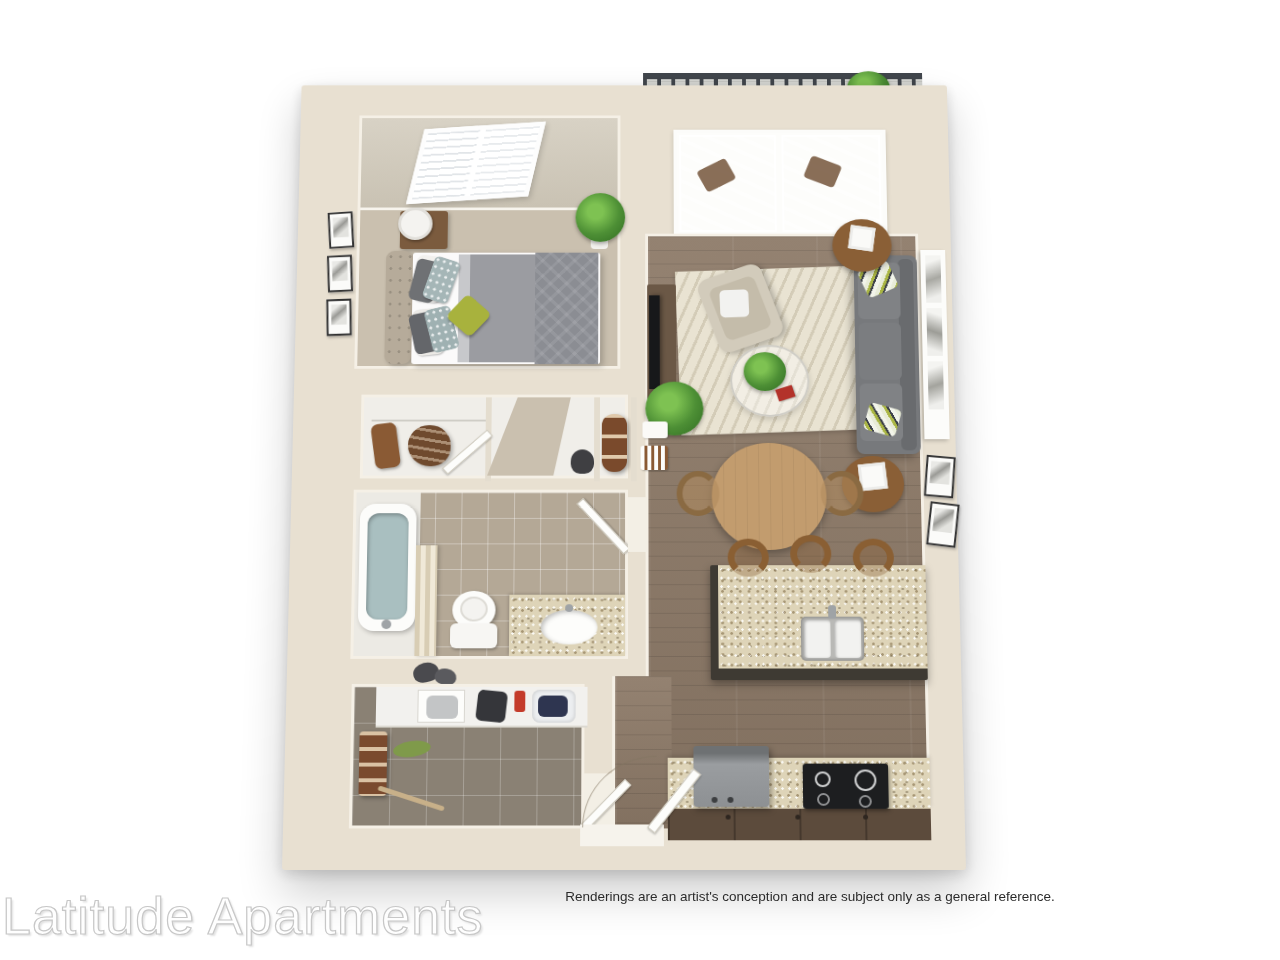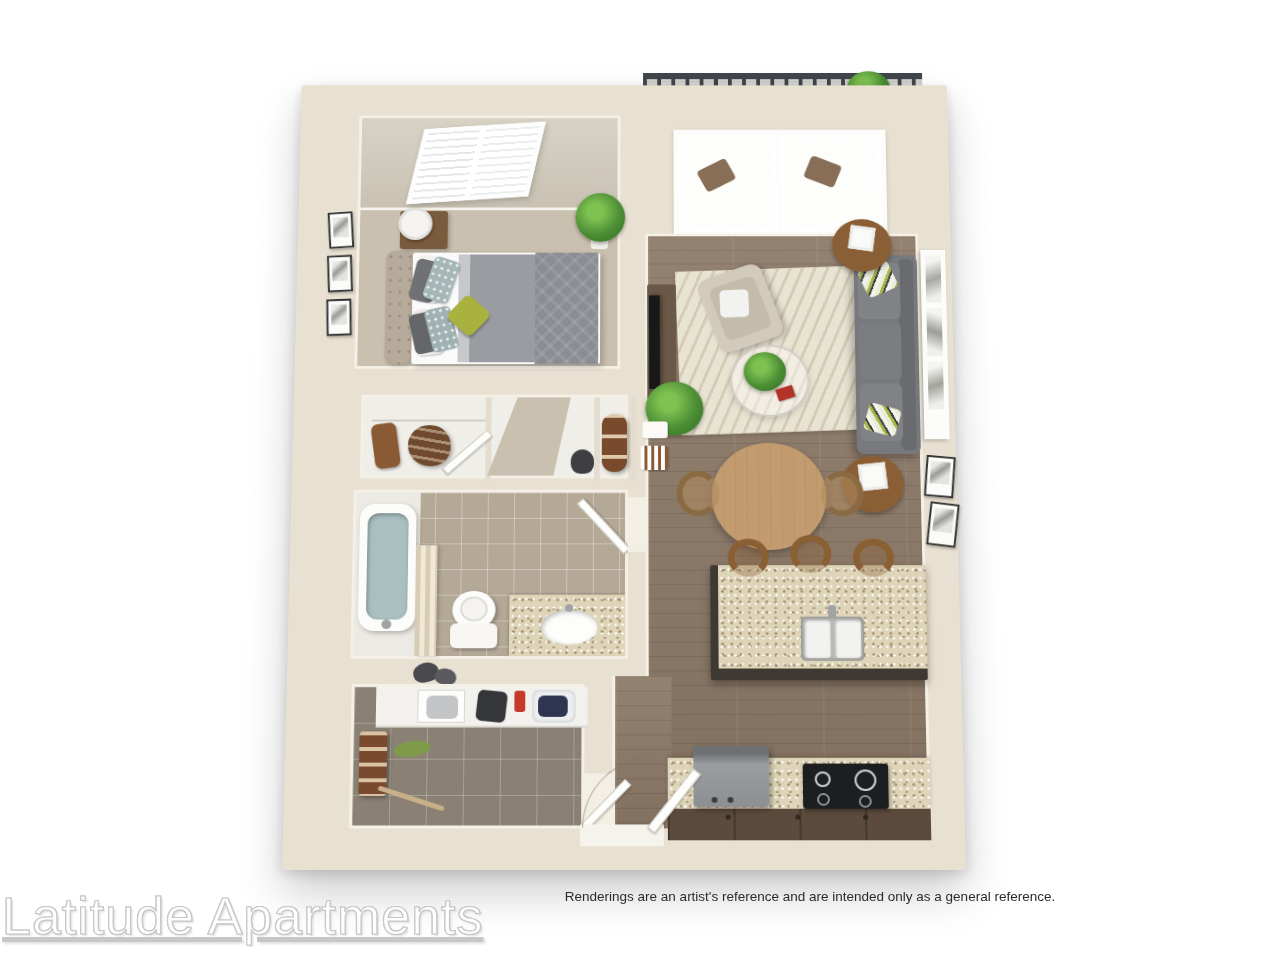--- a/index.html
+++ b/index.html
@@ -41,21 +41,21 @@
          box-shadow:0 2px 4px rgba(0,0,0,.35);}
   .frame{background:#fbfbf9;border:2px solid #323232;box-sizing:border-box;
          box-shadow:1px 2px 3px rgba(0,0,0,.25);}
   .frame i{display:block;margin:4px 3px;height:60%;
          background:linear-gradient(140deg,#e9e9e6 20%,#9a9a96 45%,#e3e3df 70%);}
   .doorleaf{background:#fdfdfb;border:1px solid #c9c4b6;box-sizing:border-box;box-shadow:1px 1px 2px rgba(0,0,0,.25);}
 
   
   .watermark{position:absolute;left:2px;top:886px;font-size:52px;letter-spacing:1px;
         color:#fefefe;-webkit-text-stroke:1.2px #c7c7c7;text-shadow:2px 2px 2px #e2e2e2;
-        z-index:1;white-space:nowrap;text-decoration:underline;}
+        z-index:1;white-space:nowrap;}
   .disclaimer{position:absolute;left:460px;top:888px;width:700px;text-align:center;
         font-size:13.5px;line-height:18.5px;color:#2b2b2b;z-index:2;}
 </style>
 </head>
 <body>
 
 <div class="page">
 
   <div class="plan">
 
@@ -307,16 +307,16 @@
       <div class="abs" style="left:300px;top:722px;width:74px;height:72px;border:1px solid rgba(130,118,98,.55);
                   border-right:none;border-bottom:none;border-radius:100% 0 0 0;"></div>
       <div class="doorleaf abs" style="left:364px;top:722px;width:10px;height:76px;transform:rotate(38deg);transform-origin:50% 100%;"></div>
 
     </div>
   </div>
 
   <div class="watermark">Latitude Apartments</div>
 
   <div class="disclaimer">
-    <div>Renderings are an artist's reference and are intended only as a general reference.</div>
+    <div>Renderings are an artist's conception and are subject only as a general reference.</div>
   </div>
 
 </div>
 
 </body></html>

